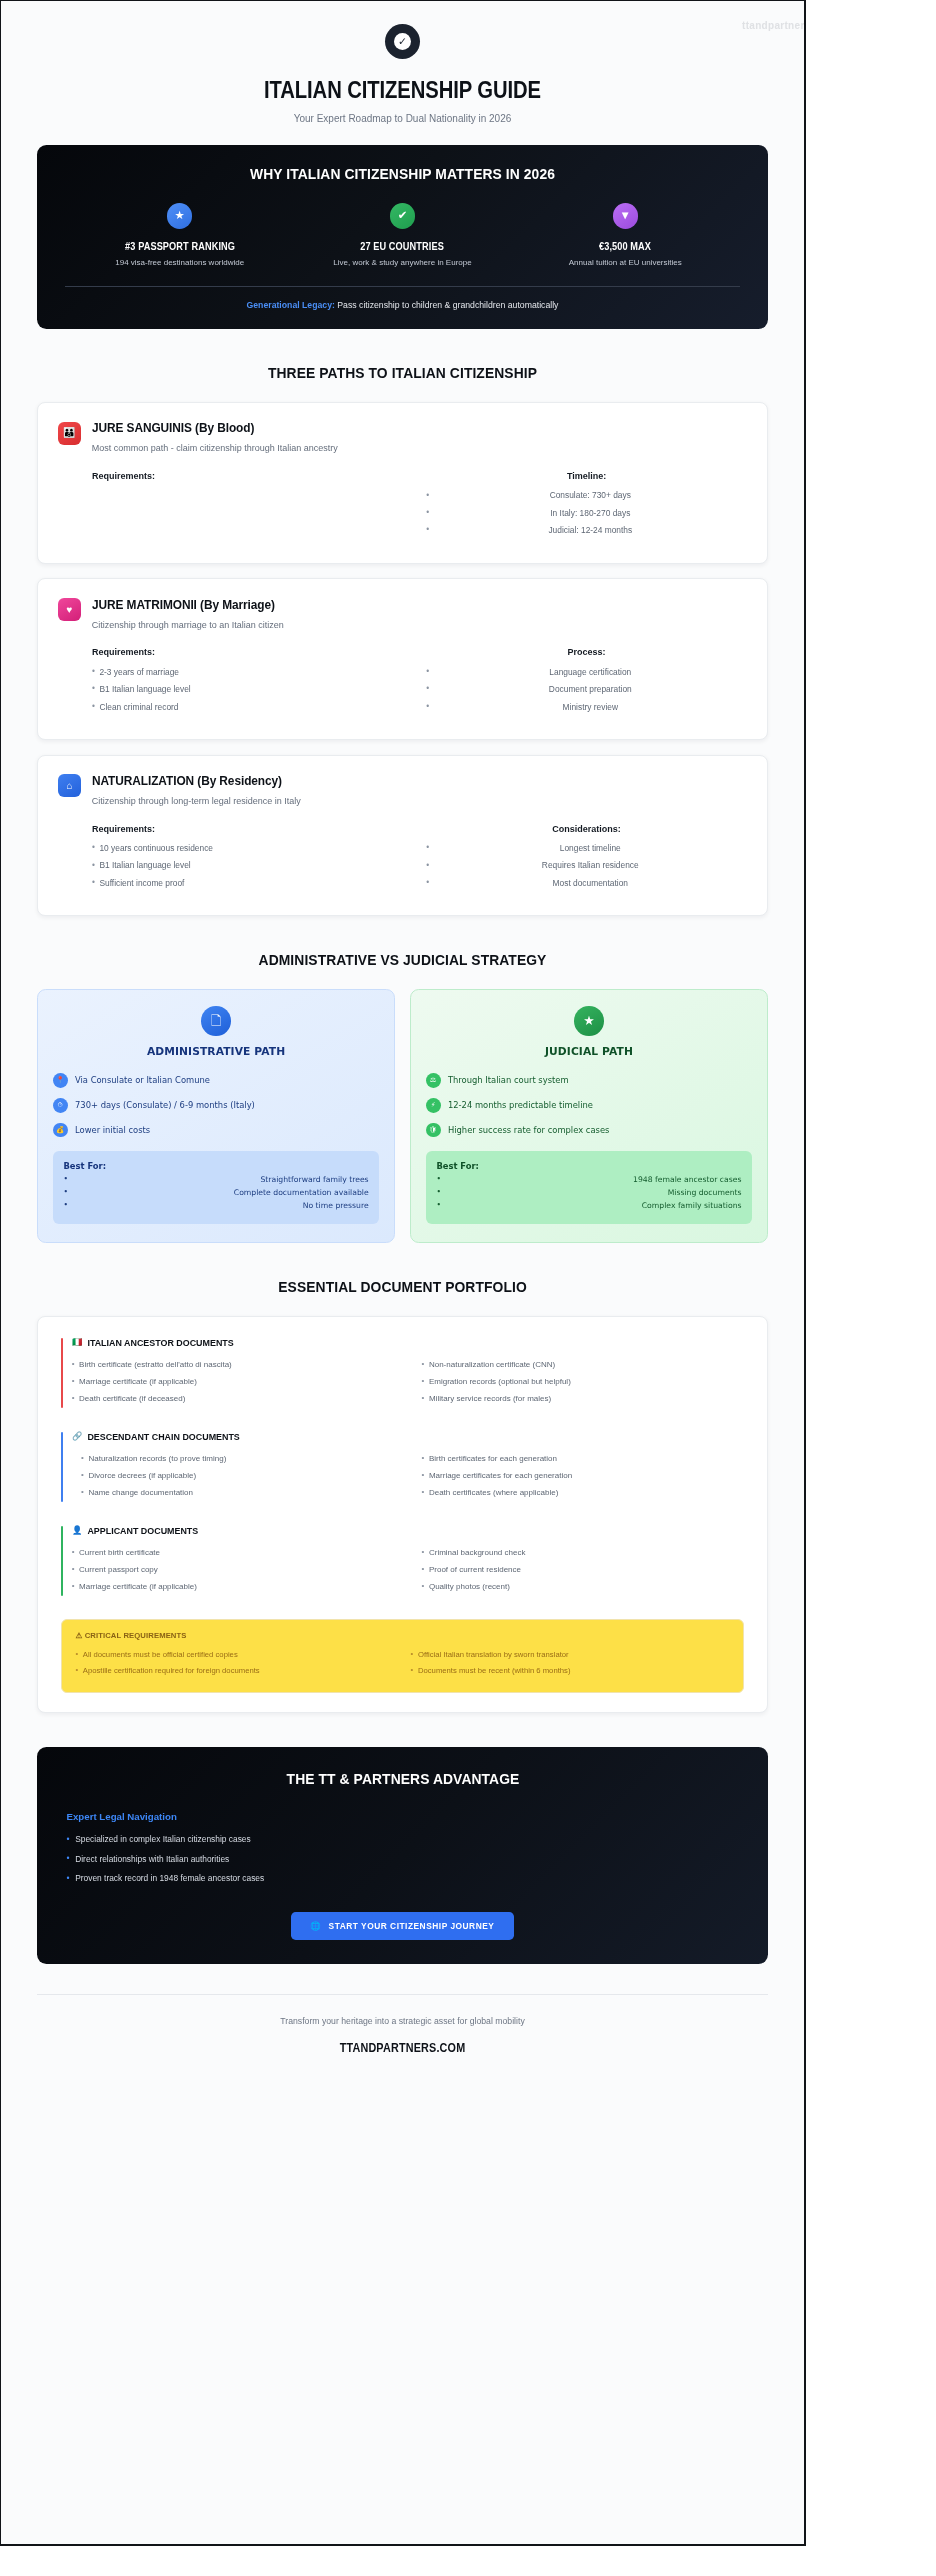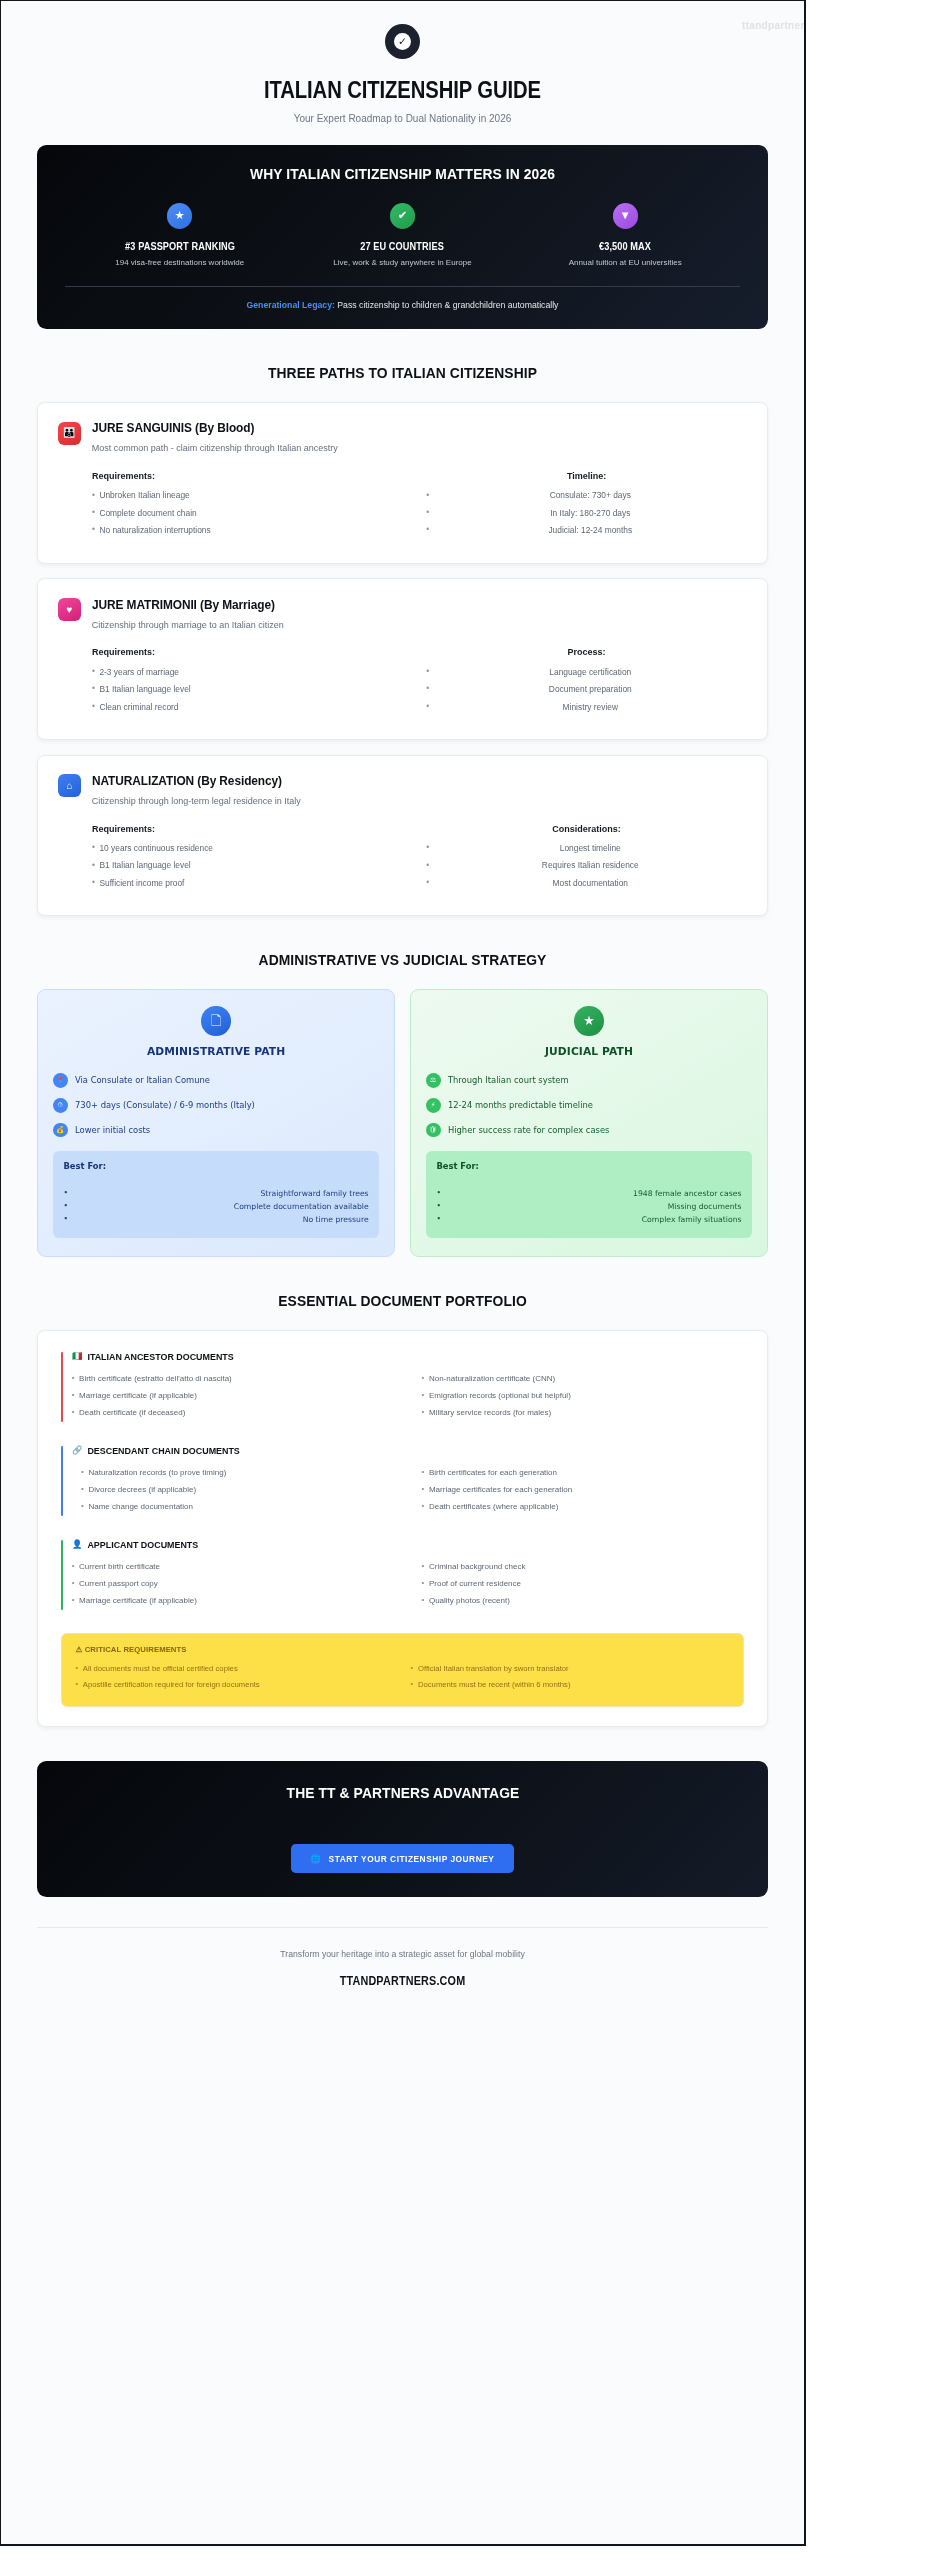--- a/index.html
+++ b/index.html
@@ -243,21 +243,21 @@
   .feat-text { font-size: 8.4px; }
   .strat-admin .feat-text { color: #1d3d80; }
   .strat-jud .feat-text { color: #145c2e; }
   .best-box {
     margin-top: 13.4px;
     border-radius: 6px;
     padding: 10px 10.7px 10.7px 10.7px;
   }
   .strat-admin .best-box { background: #c6dcfb; }
   .strat-jud .best-box { background: #aeeec2; }
-  .best-head { font-size: 8.4px; font-weight: 700; margin-bottom: 18px; }
+  .best-head { font-size: 8.4px; font-weight: 700; margin-bottom: 4px; }
   .strat-admin .best-head { color: #16347c; }
   .strat-jud .best-head { color: #0f5128; }
   .best-list { list-style: none; text-align: right; }
   .best-list li {
     font-size: 7.7px; margin-bottom: 4px;
     padding-left: 7.4px; position: relative;
   }
   .best-list li::before {
     content: "\2022"; position: absolute; left: 0; top: -0.7px;
   }
@@ -435,25 +435,20 @@
         <div class="path-head">
           <div class="path-icon i-red">👪</div>
           <div class="path-titles">
             <div class="path-title">JURE SANGUINIS (By Blood)</div>
             <div class="path-desc">Most common path - claim citizenship through Italian ancestry</div>
           </div>
         </div>
         <div class="path-cols">
           <div class="path-col">
             <div class="col-head">Requirements:</div>
-            <ul class="col-list">
-              <li>Unbroken Italian lineage</li>
-              <li>Complete document chain</li>
-              <li>No naturalization interruptions</li>
-            </ul>
           </div>
           <div class="path-col right">
             <div class="col-head">Timeline:</div>
             <ul class="col-list">
               <li>Consulate: 730+ days</li>
               <li>In Italy: 180-270 days</li>
               <li>Judicial: 12-24 months</li>
             </ul>
           </div>
         </div>
@@ -665,20 +660,28 @@
               </ul>
             </div>
           </div>
         </div>
 
       </div>
 
       <div class="adv">
         <h2>THE TT &amp; PARTNERS ADVANTAGE</h2>
         <div class="adv-cols">
+          <div class="adv-col">
+            <div class="adv-head">Expert Legal Navigation</div>
+            <ul class="adv-list">
+              <li>Specialized in complex Italian citizenship cases</li>
+              <li>Direct relationships with Italian authorities</li>
+              <li>Proven track record in 1948 female ancestor cases</li>
+            </ul>
+          </div>
         </div>
         <div class="cta-wrap">
           <button class="cta-btn">
             <span class="globe">🌐</span>
             <span>START YOUR CITIZENSHIP JOURNEY</span>
           </button>
         </div>
       </div>
 
       <div class="footer">

